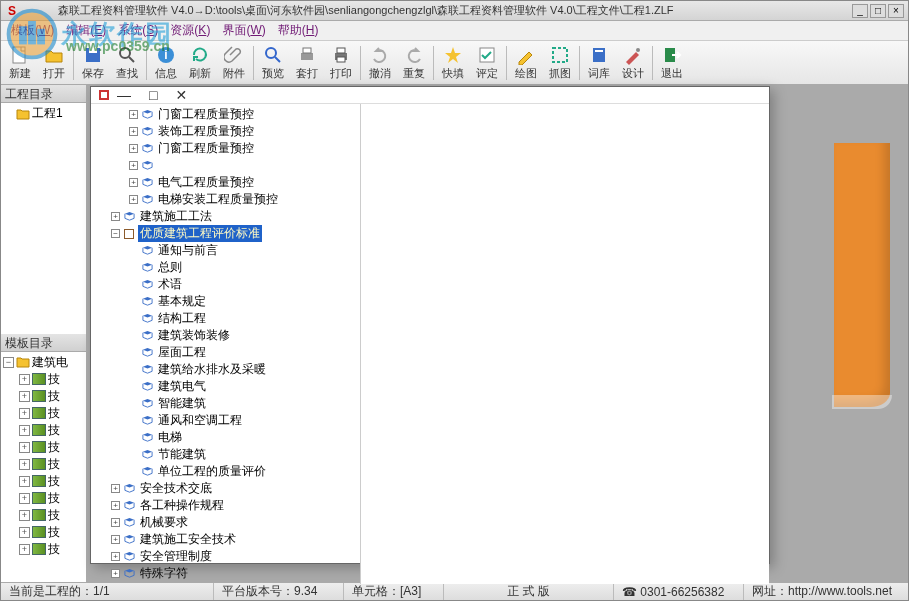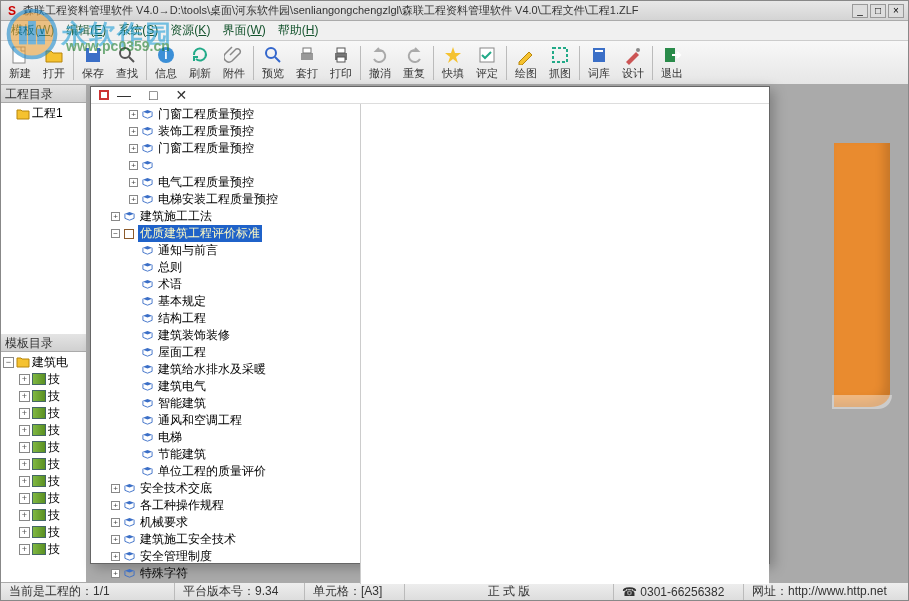--- a/index.html
+++ b/index.html
@@ -1,26 +1,26 @@
 <!DOCTYPE html>
 <html><head>
 <meta charset="utf-8">
 <style>
 * { margin: 0; padding: 0; box-sizing: border-box; font-family: "Microsoft YaHei", SimSun, sans-serif; font-size: 12px; }
 body { background: #fff; width: 909px; height: 601px; overflow: hidden; position: relative; }
 
 .main-window { width: 909px; height: 601px; background: #fff; border: 1px solid #888; display: flex; flex-direction: column; }
 .title-bar { height: 20px; background: linear-gradient(#e8e8e8,#d4d4d4); display: flex; align-items: center; padding: 0 4px; border-bottom: 1px solid #aaa; }
 .title-bar .app-icon { width: 14px; height: 14px; margin-right: 4px; display: inline-flex; align-items: center; justify-content: center; color: #c00; font-weight: bold; }
-.title-bar .title-text { flex: 1; color: #333; white-space: nowrap; overflow: hidden; font-size: 11px; }
+.title-bar .title-text { flex: 1; color: #333; white-space: nowrap; overflow: hidden; font-size: 11px; margin-left: 35px; }
 .win-controls { display: flex; gap: 2px; }
 .win-btn { width: 16px; height: 14px; background: #ddd; border: 1px solid #999; display: flex; align-items: center; justify-content: center; font-size: 10px; cursor: pointer; }
 
 .menu-bar { height: 20px; background: #f0f0f0; display: flex; align-items: center; padding: 0 4px; border-bottom: 1px solid #ccc; position: relative; }
-.menu-item { padding: 2px 6px; cursor: pointer; color: #14532d; }
+.menu-item { padding: 2px 6px; cursor: pointer; color: #701a75; }
 .menu-item u { text-decoration: underline; }
 
 .watermark { position: absolute; top: 8px; left: 6px; z-index: 5; pointer-events: none; opacity: 0.6; }
 .watermark .wm-icon { width: 52px; height: 52px; display: inline-block; vertical-align: middle; }
 .watermark .wm-text { color: #22a0d8; font-size: 26px; font-weight: bold; vertical-align: middle; letter-spacing: 2px; }
 .watermark .wm-url { position: absolute; top: 30px; left: 60px; color: #1a7a28; font-size: 14px; font-weight: bold; }
 
 .toolbar { height: 44px; background: linear-gradient(#f8f8f8,#e6e6e6); display: flex; align-items: center; padding: 1px 2px; border-bottom: 1px solid #aaa; gap: 0; }
 .tb-btn { width: 34px; height: 40px; display: flex; flex-direction: column; align-items: center; justify-content: center; cursor: pointer; border: 1px solid transparent; }
 .tb-ico { width: 20px; height: 20px; display: flex; align-items: center; justify-content: center; }
@@ -367,26 +367,26 @@
           </div>
       </div>
     </div>
 
     <div class="content-area">
       <div class="orange-doc"></div>
     </div>
   </div>
 
   <div class="status-bar">
-    <div class="status-cell" style="width:174px">当前是工程的：1/1</div>
+    <div class="status-cell" style="width:213px">当前是工程的：1/1</div>
     <div class="status-cell" style="width:130px">平台版本号：9.34</div>
     <div class="status-cell" style="width:100px">单元格：[A3]</div>
     <div class="status-cell flex" style="justify-content:center">正 式 版</div>
     <div class="status-cell" style="width:130px">☎ 0301-66256382</div>
-    <div class="status-cell" style="width:164px;border-right:none">网址：http://www.http.net</div>
+    <div class="status-cell" style="width:164px;border-right:none">网址：http://www.tools.net</div>
   </div>
 </div>
 
 <div class="modal">
   <div class="modal-title">
     <span class="micon">
       <svg viewBox="0 0 14 14">
           <path d="M2 2h10v10H2z" fill="#c33"></path>
           <path d="M4 4h6v6H4z" fill="#fff"></path>
         </svg>

